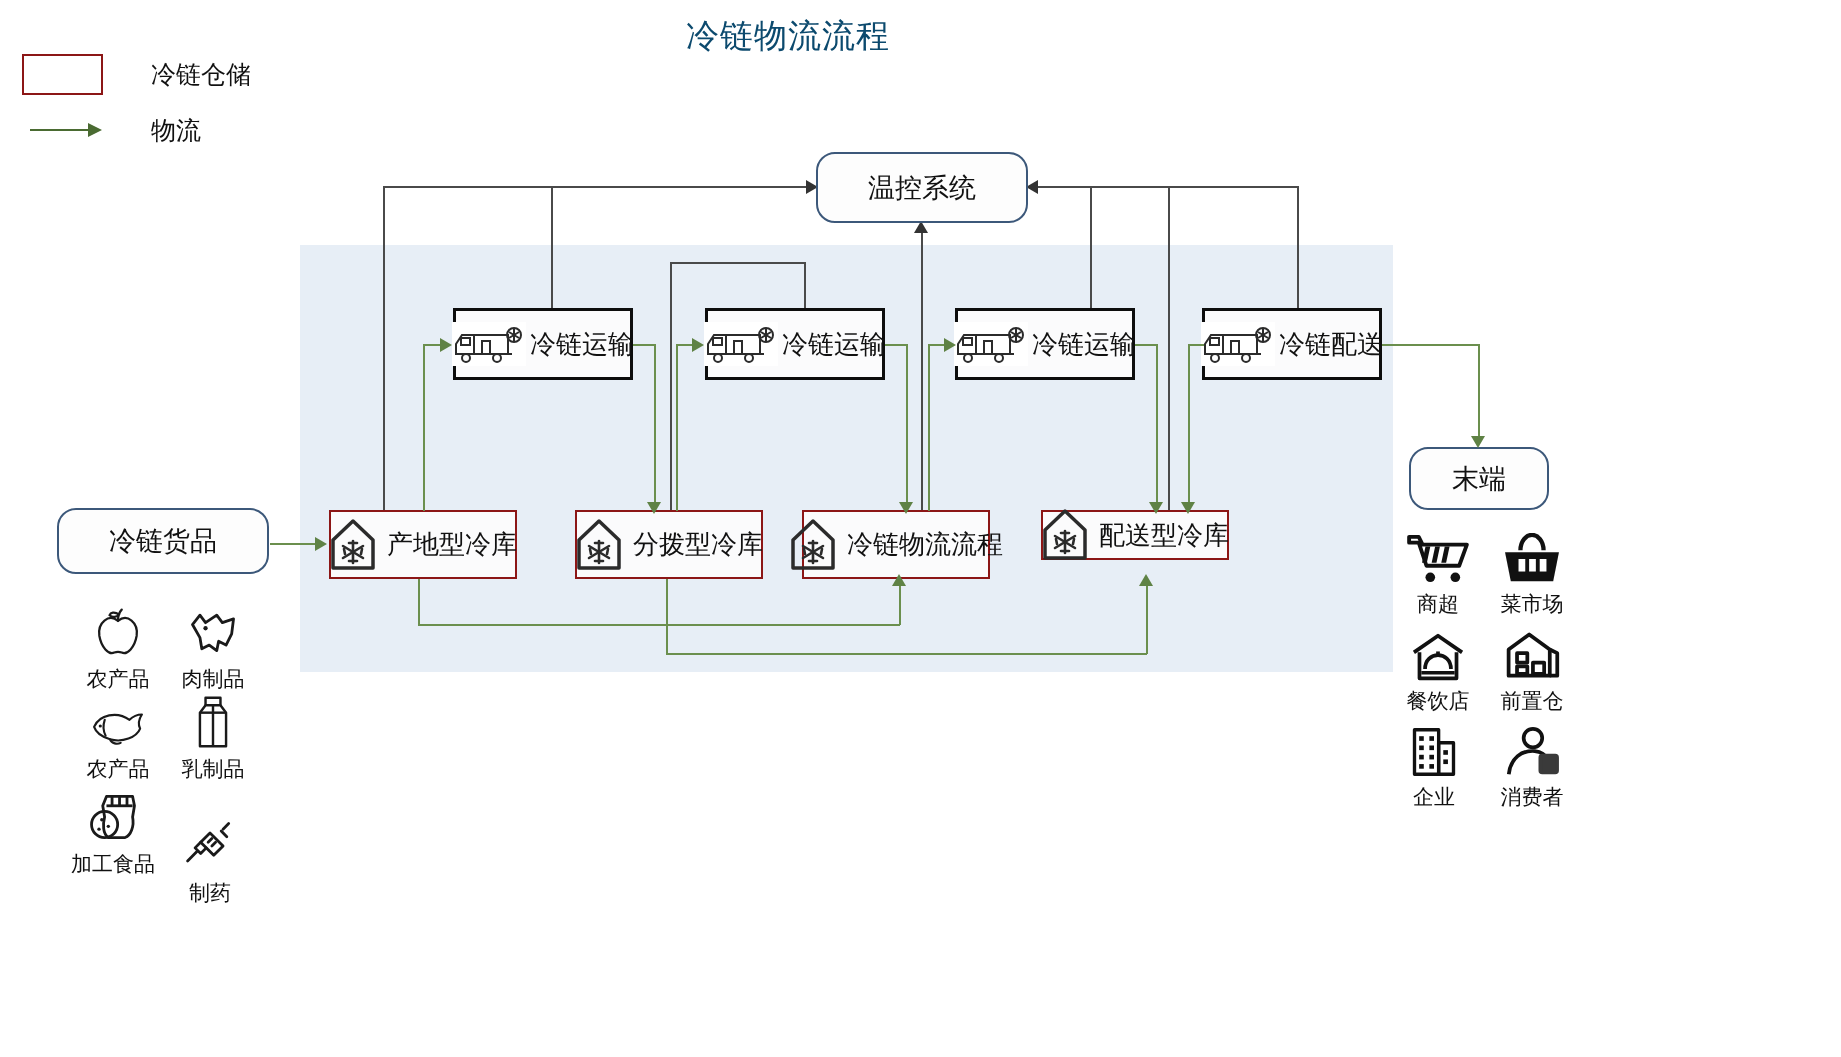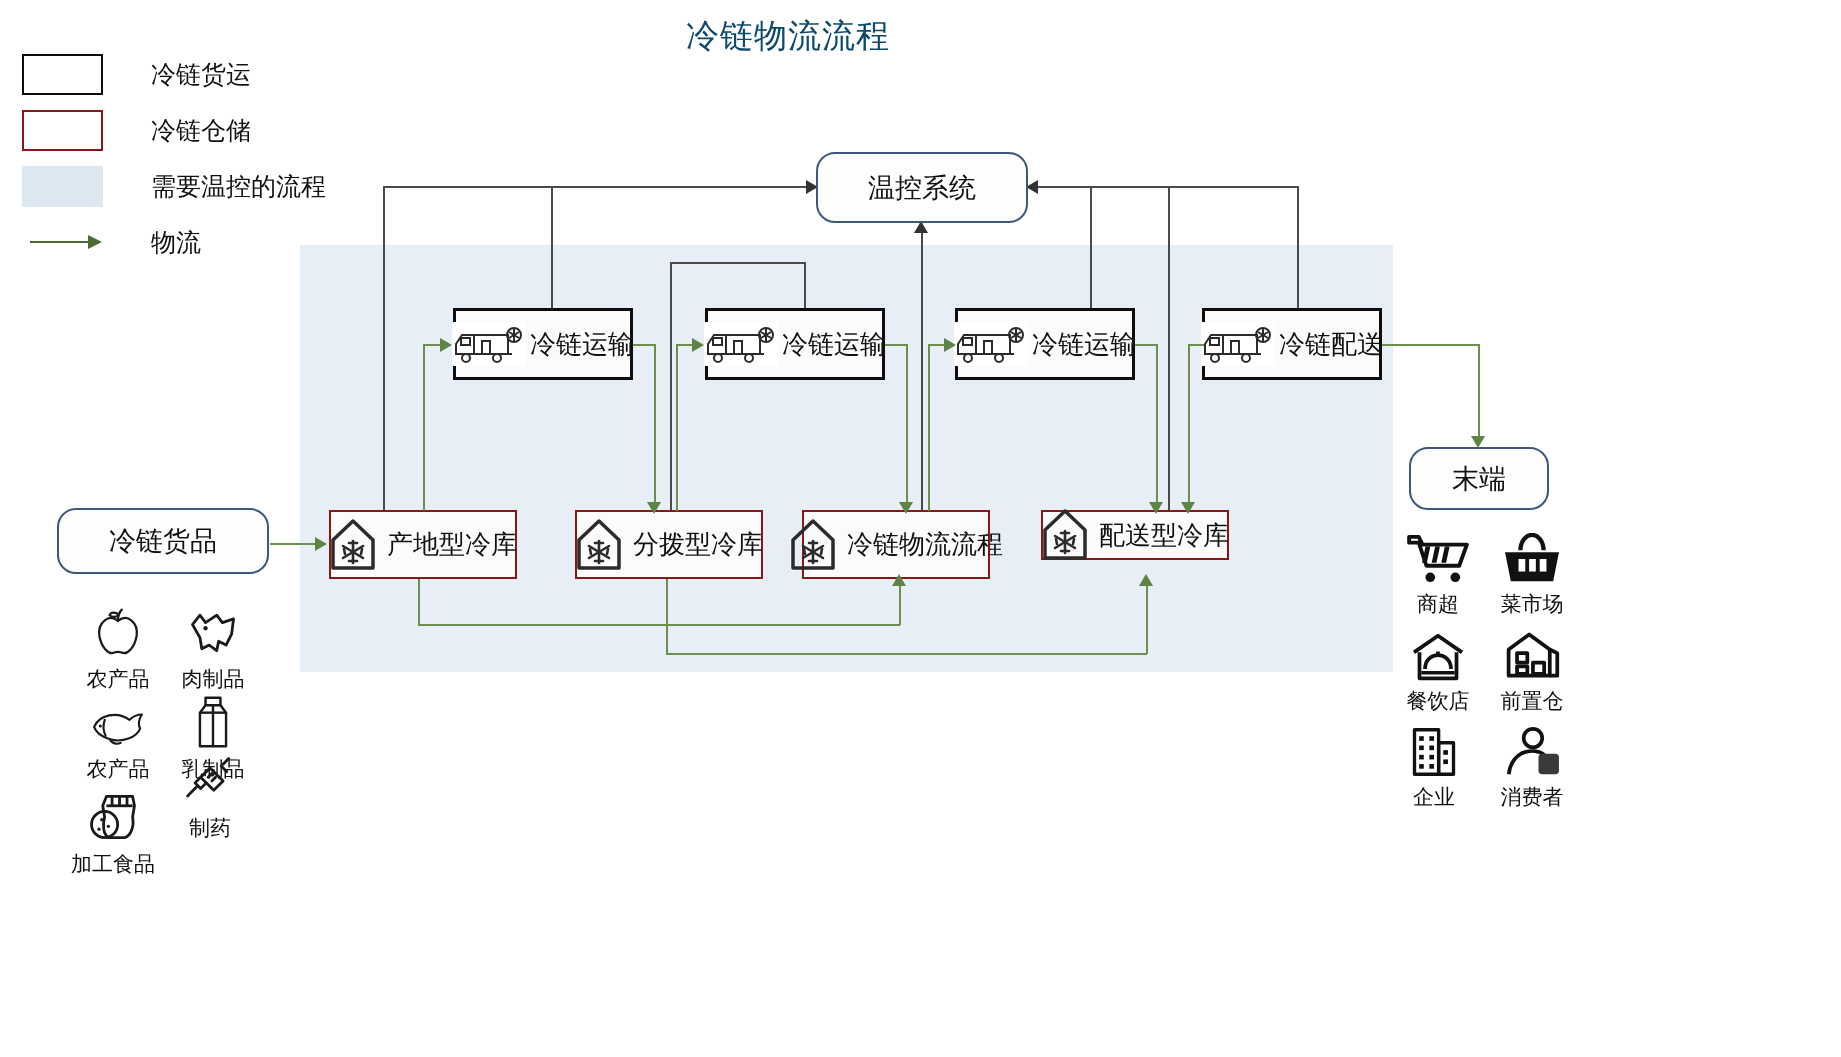--- a/index.html
+++ b/index.html
@@ -66,30 +66,22 @@
   .icon-cell .cap{font-size:21px;margin-top:5px;color:#111;white-space:nowrap;}
   svg{display:block;}
 </style>
 </head>
 <body>
 
 <div class="abs" id="title">冷链物流流程</div>
 
 <div class="abs" id="legend">
   <div class="lg-row">
-    <div class="lg-swatch sw-freight"></div>
-    <div class="lg-label">冷链货运</div>
-  </div>
-  <div class="lg-row">
     <div class="lg-swatch sw-storage"></div>
     <div class="lg-label">冷链仓储</div>
-  </div>
-  <div class="lg-row">
-    <div class="lg-swatch sw-temp"></div>
-    <div class="lg-label">需要温控的流程</div>
   </div>
   <div class="lg-row">
     <div class="lg-swatch sw-arrow">
       <span class="ln"></span>
         <span class="hd"></span>
     </div>
     <div class="lg-label">物流</div>
   </div>
 </div>
 
@@ -390,21 +382,21 @@
         <circle cx="22" cy="38" r="14"></circle>
         <circle cx="19" cy="33" r="1.8" fill="#1a1a1a" stroke="none"></circle>
         <circle cx="26" cy="40" r="1.8" fill="#1a1a1a" stroke="none"></circle>
         <circle cx="16" cy="43" r="1.8" fill="#1a1a1a" stroke="none"></circle>
       </g>
     </svg>
   </div>
   <div class="cap">加工食品</div>
 </div>
 
-<div class="icon-cell" style="left:160px;top:747px;">
+<div class="icon-cell" style="left:160px;top:812px;">
   <div class="gx">
     <svg viewBox="0 0 60 60" width="56" height="56">
       <g fill="none" stroke="#1a1a1a" stroke-width="3" stroke-linecap="round" stroke-linejoin="round">
         <path d="M50 6 L44 12"></path>
         <path d="M30 16 L44 30 L34 40 L20 26 Z"></path>
         <path d="M42 14 L48 20"></path>
         <path d="M20 26 L14 32 L20 38 L26 32"></path>
         <path d="M16 36 L6 46"></path>
         <line x1="32" y1="22" x2="28" y2="26"></line>
           <line x1="36" y1="26" x2="32" y2="30"></line>

